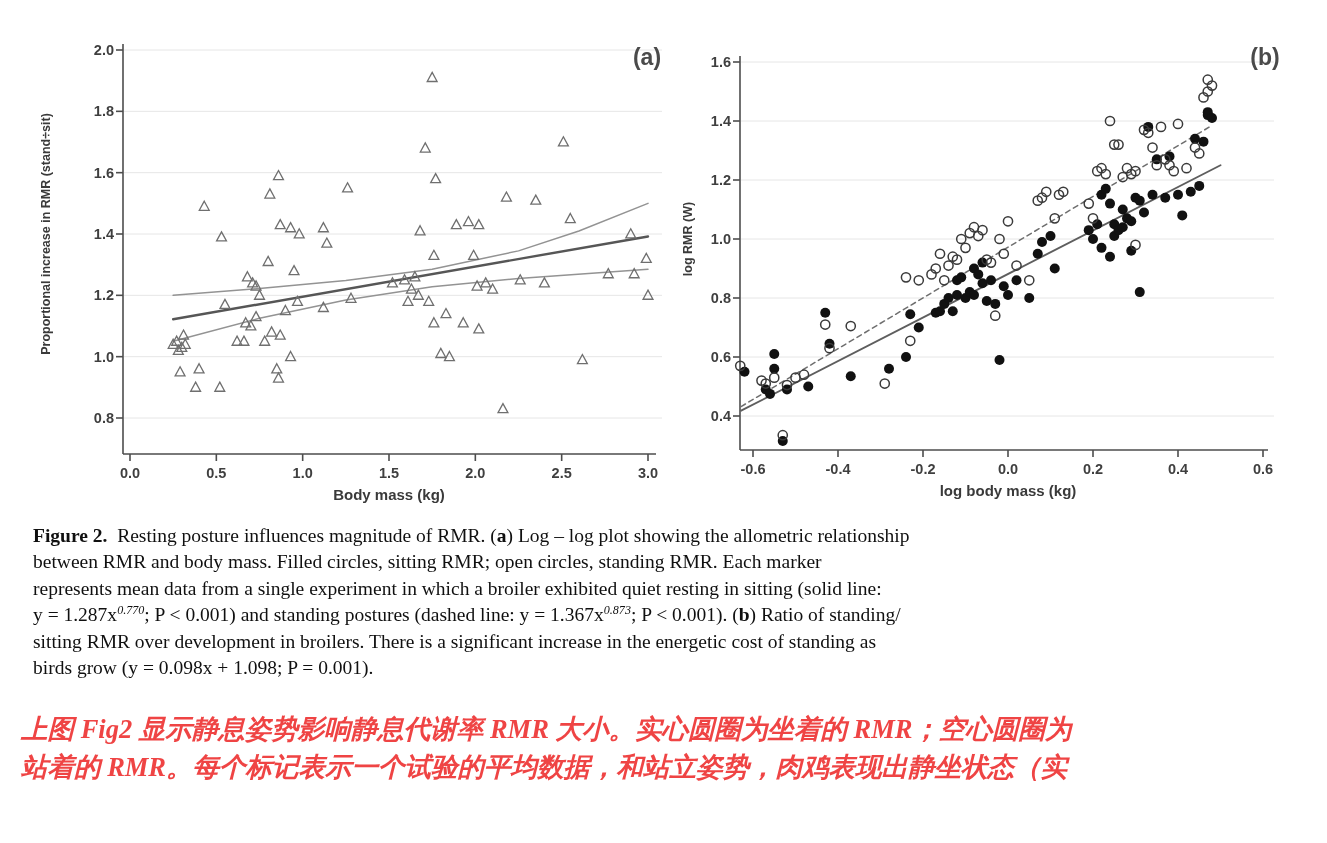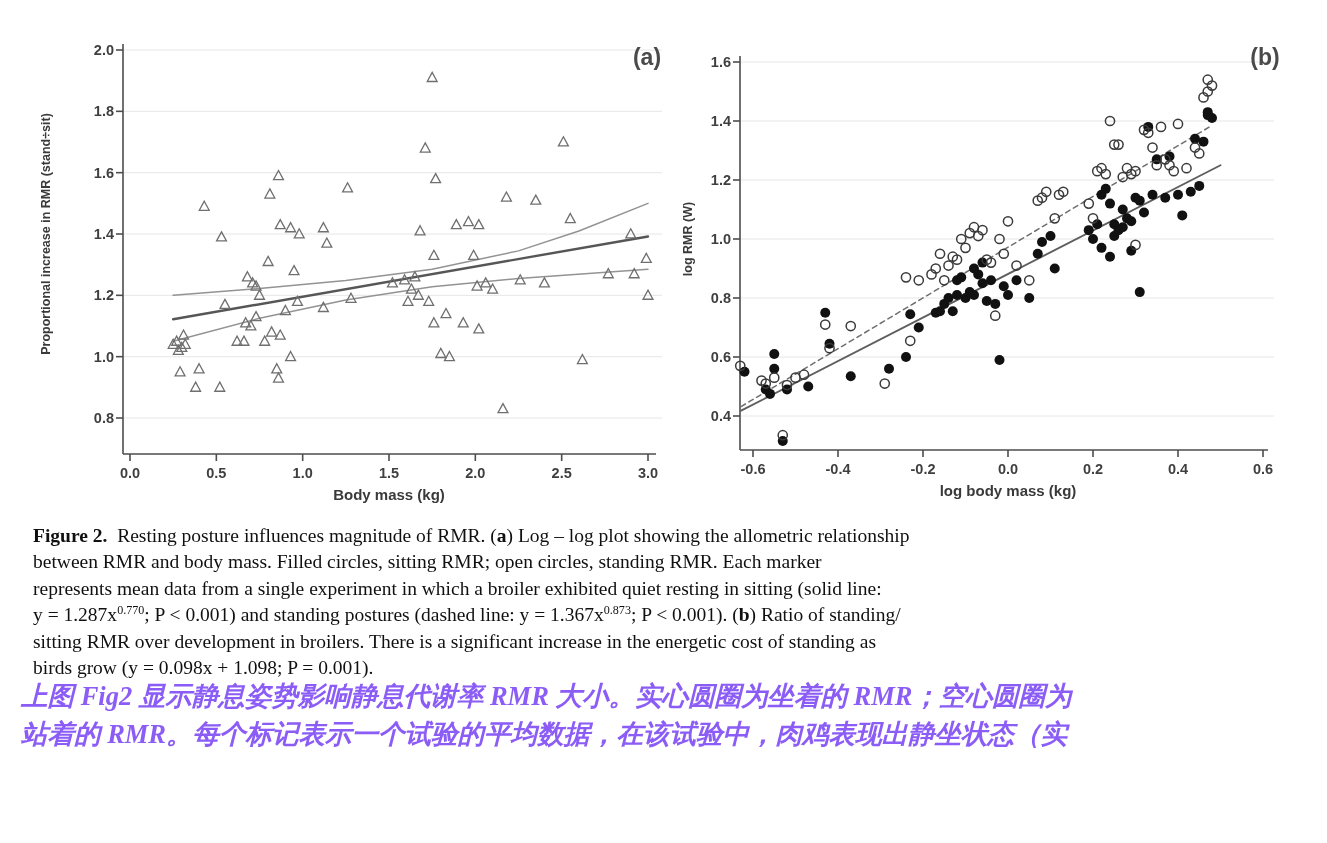--- a/index.html
+++ b/index.html
@@ -3,24 +3,24 @@
 <meta charset="utf-8">
 <style>
   html,body{margin:0;padding:0;background:#ffffff;}
   .page{position:relative;width:1327px;height:843px;background:#ffffff;overflow:hidden;
         font-family:"Liberation Sans",sans-serif;}
   svg text{font-family:"Liberation Sans",sans-serif;}
   .cap-en{position:absolute;left:21px;top:511px;width:1298px;margin:12px;
           font-family:"Liberation Serif",serif;font-size:19.5px;line-height:26.4px;
           color:#101010;white-space:pre-wrap;}
   .cap-en .b{font-weight:700;}
-  .cap-en sup{font-size:0.62em;line-height:0;}
-  .cap-zh{position:absolute;left:21px;top:678px;width:1300px;
+  .cap-en sup{font-size:0.62em;line-height:0;font-style:italic;}
+  .cap-zh{position:absolute;left:21px;top:711px;width:1300px;
           font-family:"Liberation Serif",serif;font-style:italic;font-weight:600;
-          font-size:26.5px;line-height:37.5px;color:#8b5cf6;}
+          font-size:26.5px;line-height:37.5px;color:#ef4444;}
 </style>
 </head>
 <body>
 
 <div class="page">
   <svg id="panel-a" style="position:absolute;left:30px;top:18px;" width="648" height="500">
       <line x1="94" y1="400" x2="632" y2="400" stroke="#e6e6e6" stroke-width="1"></line>
       <line x1="94" y1="338.6666666666667" x2="632" y2="338.6666666666667" stroke="#e6e6e6" stroke-width="1"></line>
       <line x1="94" y1="277.33333333333337" x2="632" y2="277.33333333333337" stroke="#e6e6e6" stroke-width="1"></line>
       <line x1="94" y1="216.00000000000003" x2="632" y2="216.00000000000003" stroke="#e6e6e6" stroke-width="1"></line>
@@ -339,15 +339,15 @@
         <circle cx="529.75" cy="61.70000000000002" r="4.6" fill="none" stroke="#3a3a3a" stroke-width="1.5"></circle>
         <circle cx="534" cy="67.60000000000002" r="4.6" fill="none" stroke="#3a3a3a" stroke-width="1.5"></circle>
       </g>
       <text x="587" y="47" text-anchor="middle" font-size="23" font-weight="700" fill="#4a4a4a">(b)</text>
     </svg>
 
   <p class="cap-en" id="cap-en"><span class="b">Figure 2.</span><span>&nbsp; Resting posture influences magnitude of RMR. (</span><span class="b">a</span><span>) Log – log plot showing the allometric relationship</span><br><span>between RMR and body mass. Filled circles, sitting RMR; open circles, standing RMR. Each marker</span><br><span>represents mean data from a single experiment in which a broiler exhibited quiet resting in sitting (solid line:</span><br><span>y = 1.287x</span><sup>0.770</sup><span>; P &lt; 0.001) and standing postures (dashed line: y = 1.367x</span><sup>0.873</sup><span>; P &lt; 0.001). (</span><span class="b">b</span><span>) Ratio of standing/</span><br><span>sitting RMR over development in broilers. There is a significant increase in the energetic cost of standing as</span><br><span>birds grow (y = 0.098x + 1.098; P = 0.001).</span></p>
 
   <div class="cap-zh">
     <div>上图 Fig2 显示静息姿势影响静息代谢率 RMR 大小。实心圆圈为坐着的 RMR；空心圆圈为</div>
-    <div>站着的 RMR。每个标记表示一个试验的平均数据，在该试验中，肉鸡表现出静坐状态（实</div>
+    <div>站着的 RMR。每个标记表示一个试验的平均数据，和站立姿势，肉鸡表现出静坐状态（实</div>
   </div>
 </div>
 
 </body></html>

